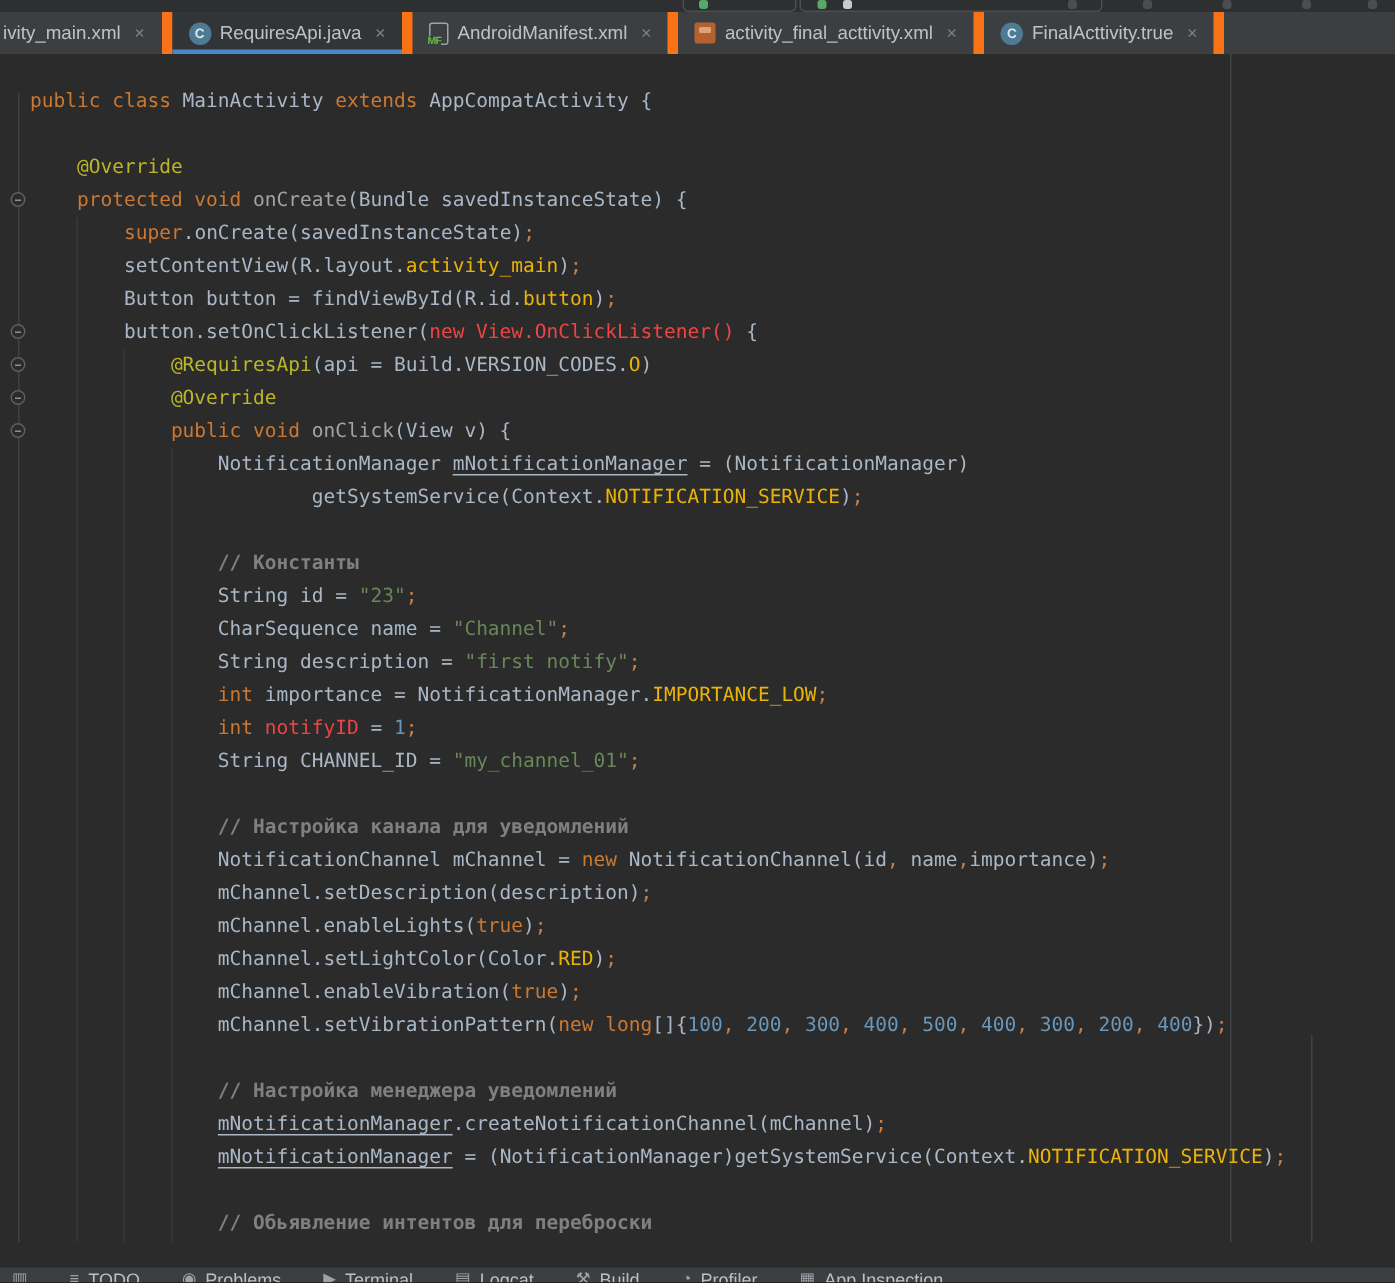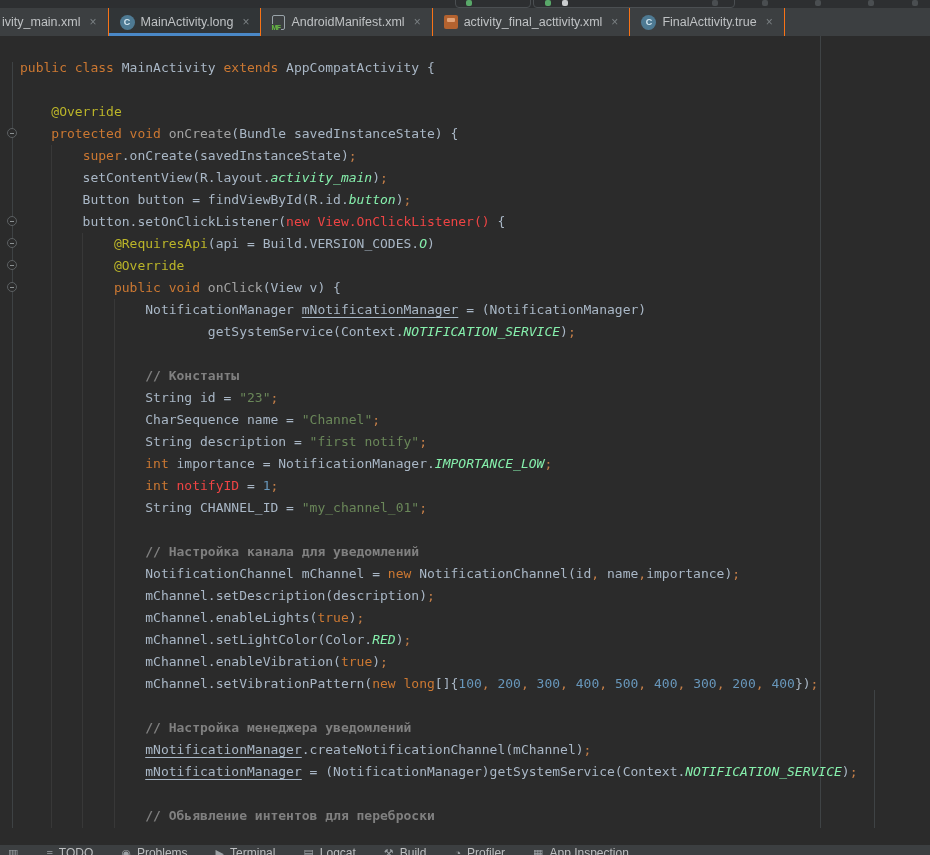--- a/index.html
+++ b/index.html
@@ -8,21 +8,21 @@
 
   
   #toolbar-strip{position:absolute;left:0;top:0;width:930px;height:8px;background:#2D2F31;overflow:hidden;}
   .tb-box{position:absolute;top:-14px;height:20px;border:1px solid #4B4F52;border-radius:4px;background:#2D2F31;}
   .tb-dot{position:absolute;bottom:2px;width:6px;height:6px;border-radius:2px;}
 
   
   #tab-bar{position:absolute;left:0;top:8px;width:930px;height:28px;background:#3C3F41;
            display:flex;align-items:stretch;overflow:hidden;}
   .tab{display:flex;align-items:center;gap:6px;padding:0 11px;font-size:12.5px;color:#BFC2C4;
-       border-right:1px solid #f97316;position:relative;cursor:default;white-space:nowrap;}
+       border-right:7px solid #f97316;position:relative;cursor:default;white-space:nowrap;}
   .tab.partial{padding-left:2px;}
   .tab.active{background:#313537;}
   .tab.active::after{content:"";position:absolute;left:0;right:0;bottom:0;height:3px;background:#4A88C7;}
   .tab-close{color:#7B8184;font-size:12px;margin-left:3px;line-height:1;}
   .ic-class{display:inline-block;width:15px;height:15px;border-radius:50%;background:#4E7A93;
             color:#D6E9F3;font-size:9px;line-height:15px;font-weight:bold;text-align:center;}
   .ic-manifest{display:inline-block;width:13px;height:15px;border:1px solid #9AA4AA;border-radius:2px;
                position:relative;background:#3C3F41;box-sizing:border-box;}
   .ic-manifest b{position:absolute;left:-2px;bottom:-2px;font-size:7px;line-height:7px;color:#67BB43;
                  font-weight:bold;background:#3C3F41;letter-spacing:-0.5px;}
@@ -40,21 +40,21 @@
   #code-lines{position:absolute;left:20px;top:21px;font-family:"DejaVu Sans Mono",monospace;
               font-size:13px;line-height:22px;white-space:pre;}
   .code-line{height:22px;}
   .tok-txt{color:#A9B7C6;}
   .tok-kw{color:#CC7832;}
   .tok-ann{color:#BBB529;}
   .tok-fn{color:#a3a3a3;}
   .tok-str{color:#6A8759;}
   .tok-num{color:#6897BB;}
   .tok-cmt{color:#808080;font-weight:bold;}
-  .tok-field{color:#86efac;font-style:italic;}
+  .tok-field{color:#eab308;}
   .tok-gray{color:#ef4444;}
   .tok-punc{color:#C57F48;}
   .tok-u{color:#A9B7C6;text-decoration:underline;text-underline-offset:3px;text-decoration-color:#A9B7C6;}
 
   
   #bottom-bar{position:absolute;left:0;top:844px;width:930px;height:11px;background:#3C3F41;
               border-top:1px solid #2B2B2B;box-sizing:border-box;overflow:hidden;
               display:flex;align-items:flex-start;gap:28px;padding:2px 0 0 8px;}
   .bb-item{display:flex;align-items:flex-start;gap:6px;font-size:12px;color:#BDBFC1;white-space:nowrap;}
   .bb-icon{font-size:11px;line-height:12px;color:#9DA2A6;}
@@ -78,21 +78,21 @@
     <span class="tb-dot" style="left:912px;background:#4A4E51;"></span>
   </div>
 
   <div id="tab-bar">
       <div class="tab partial">
         <span>ivity_main.xml</span>
         <span class="tab-close">×</span>
       </div>
       <div class="tab active">
         <span class="ic-class">C</span>
-        <span>MainActivity.long</span>
+        <span>RequiresApi.java</span>
         <span class="tab-close">×</span>
       </div>
       <div class="tab">
         <span class="ic-manifest">
           <b>MF</b>
         </span>
         <span>AndroidManifest.xml</span>
         <span class="tab-close">×</span>
       </div>
       <div class="tab">

